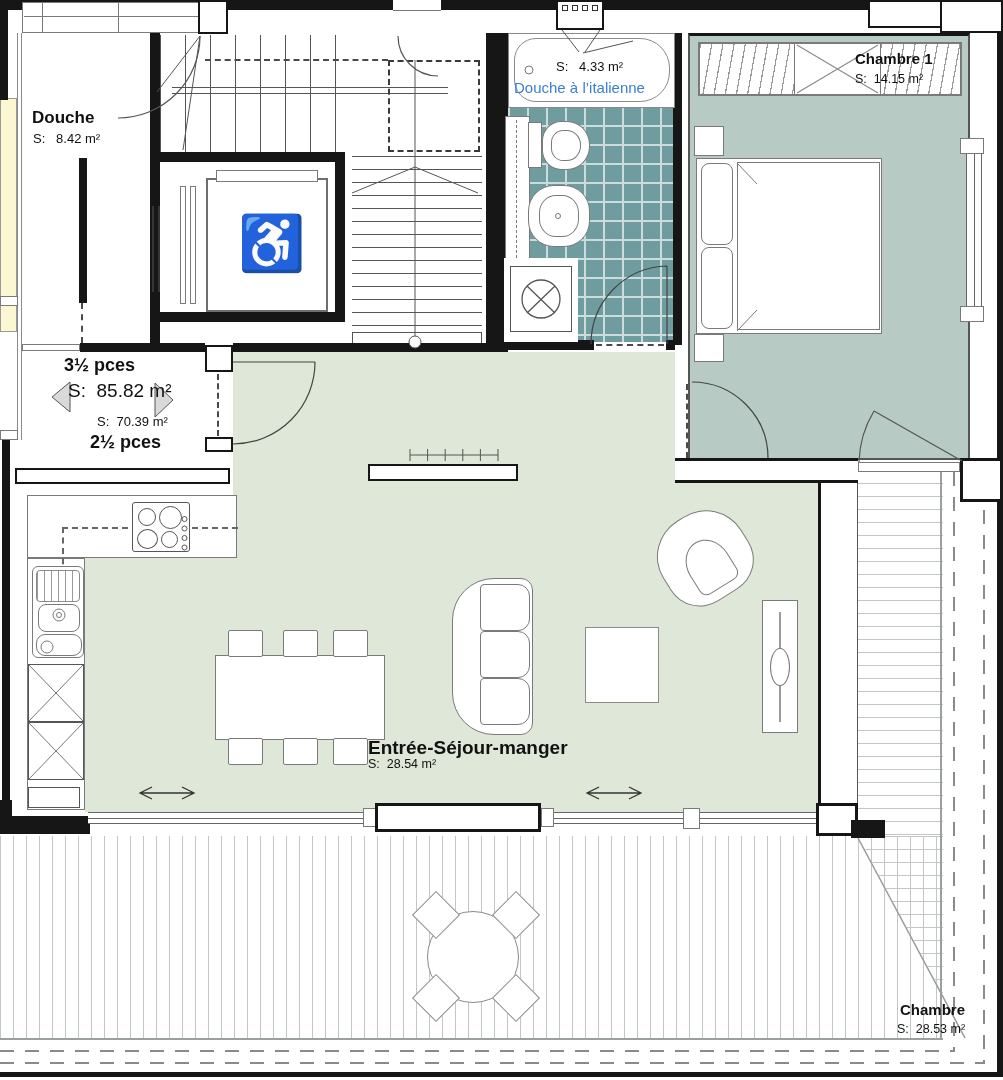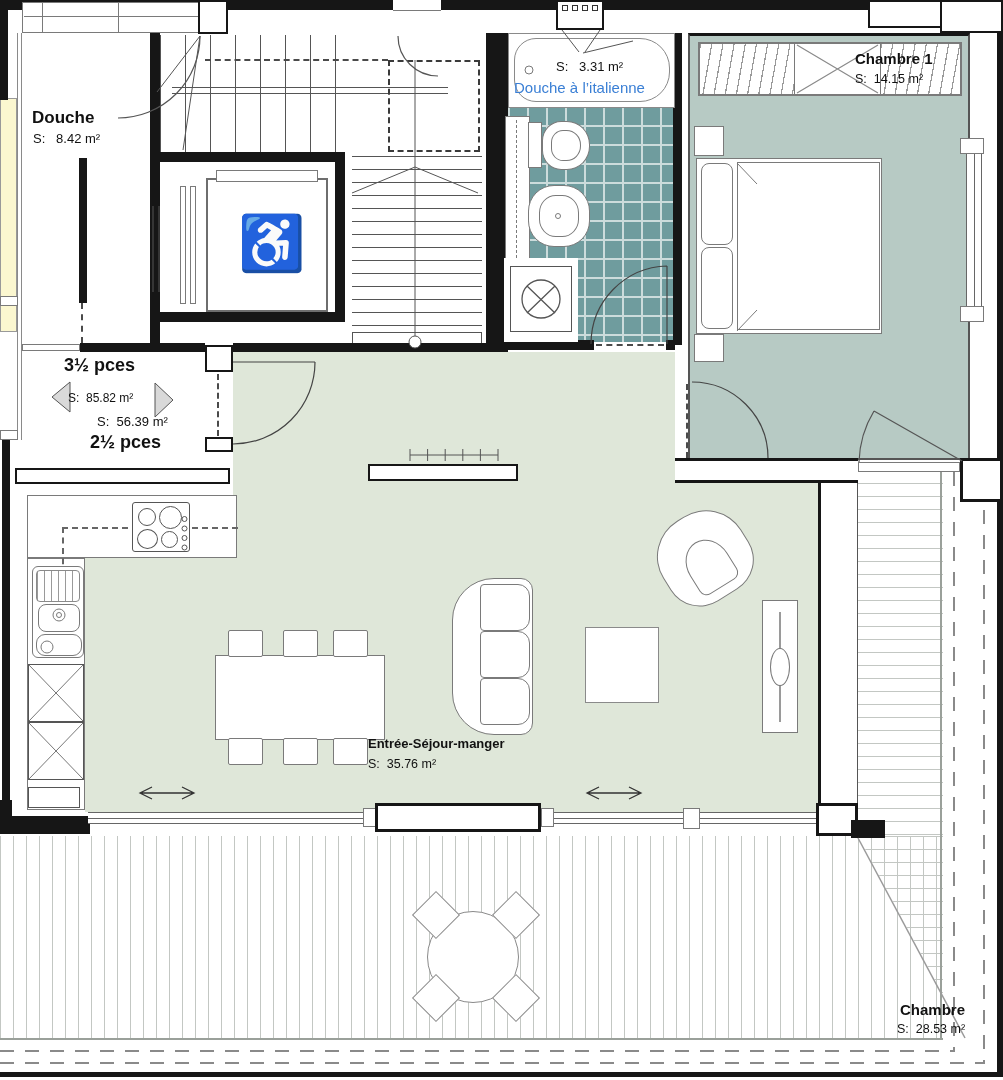--- a/index.html
+++ b/index.html
@@ -230,30 +230,30 @@
 
     <path d="M 858 838 L 965 1038" stroke="#9a9a9a" stroke-width="1.5"></path>
 
     <polygon points="70,382 70,412 52,397" fill="#d9d9d9" stroke="#555" stroke-width="1"></polygon>
     <polygon points="155,383 155,417 173,400" fill="#d9d9d9" stroke="#555" stroke-width="1"></polygon>
   </svg>
 
   <div class="lbl bold" style="left:32px;top:108px;font-size:17px;">Douche</div>
   <div class="lbl" style="left:33px;top:132px;font-size:13px;">S:   8.42 m²</div>
 
-  <div class="lbl" style="left:556px;top:60px;font-size:13px;">S:   3.31 m²</div>
+  <div class="lbl" style="left:556px;top:60px;font-size:13px;">S:   4.33 m²</div>
   <div class="lbl" style="left:514px;top:79px;font-size:15px;color:#3a7fd5;">Douche à l’italienne</div>
 
   <div class="lbl bold" style="left:855px;top:50px;font-size:15px;text-align:right;">Chambre 1</div>
   <div class="lbl" style="left:855px;top:72px;font-size:12.5px;">S:  14.15 m²</div>
 
   <div class="lbl bold" style="left:64px;top:355px;font-size:18px;">3½ pces</div>
-  <div class="lbl" style="left:68px;top:392px;font-size:12px;">S:  85.82 m²</div>
+  <div class="lbl" style="left:68px;top:380px;font-size:19px;">S:  85.82 m²</div>
   <div class="lbl bold" style="left:90px;top:390px;font-size:18px;margin-top:42px;">2½ pces</div>
-  <div class="lbl" style="left:97px;top:415px;font-size:13px;">S:  56.39 m²</div>
-
-  <div class="lbl bold" style="left:368px;top:737px;font-size:13px;">Entrée-Séjour-manger</div>
-  <div class="lbl" style="left:368px;top:757px;font-size:12.5px;">S:  35.76 m²</div>
+  <div class="lbl" style="left:97px;top:415px;font-size:13px;">S:  70.39 m²</div>
+
+  <div class="lbl bold" style="left:368px;top:737px;font-size:19px;">Entrée-Séjour-manger</div>
+  <div class="lbl" style="left:368px;top:757px;font-size:12.5px;">S:  28.54 m²</div>
 
   <div class="lbl bold" style="left:900px;top:1001px;font-size:15px;">Chambre</div>
   <div class="lbl" style="left:897px;top:1022px;font-size:12.5px;">S:  28.53 m²</div>
 
 </div>
 
 </body></html>

